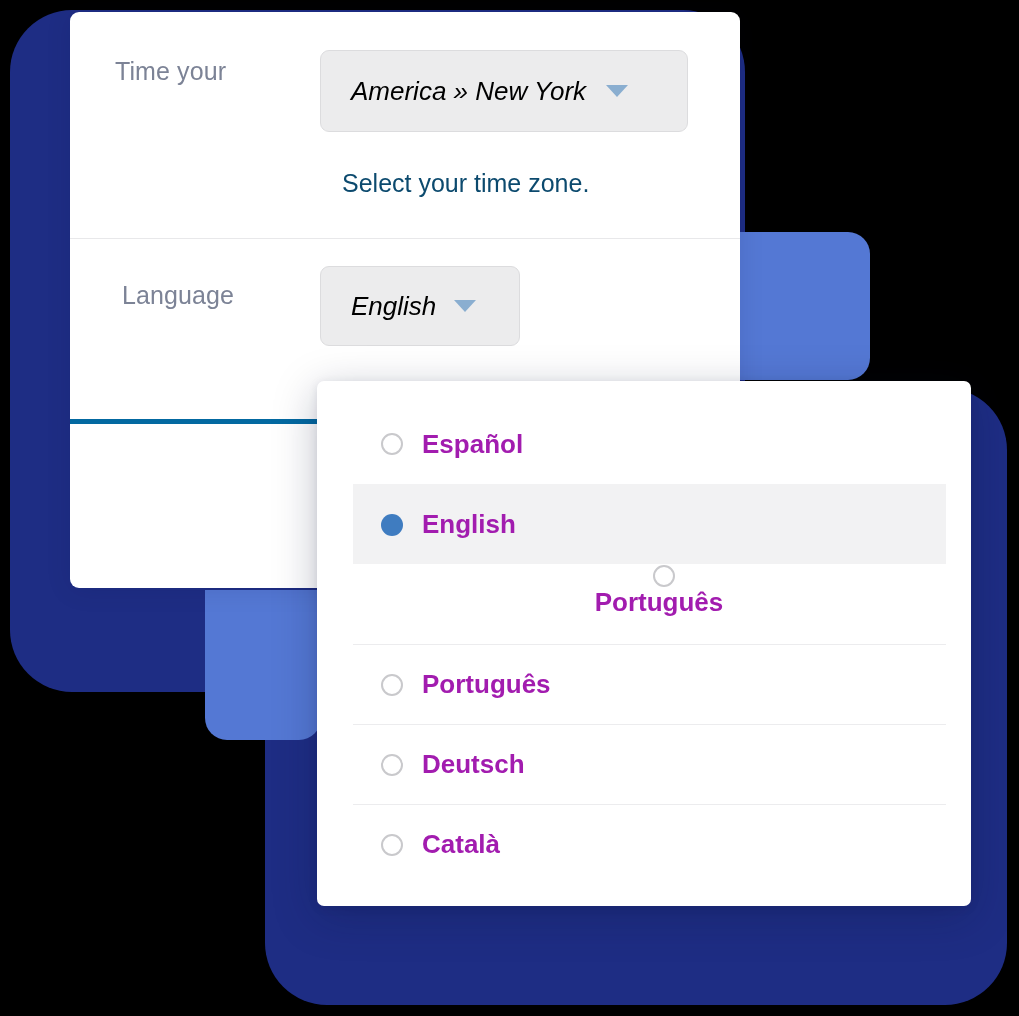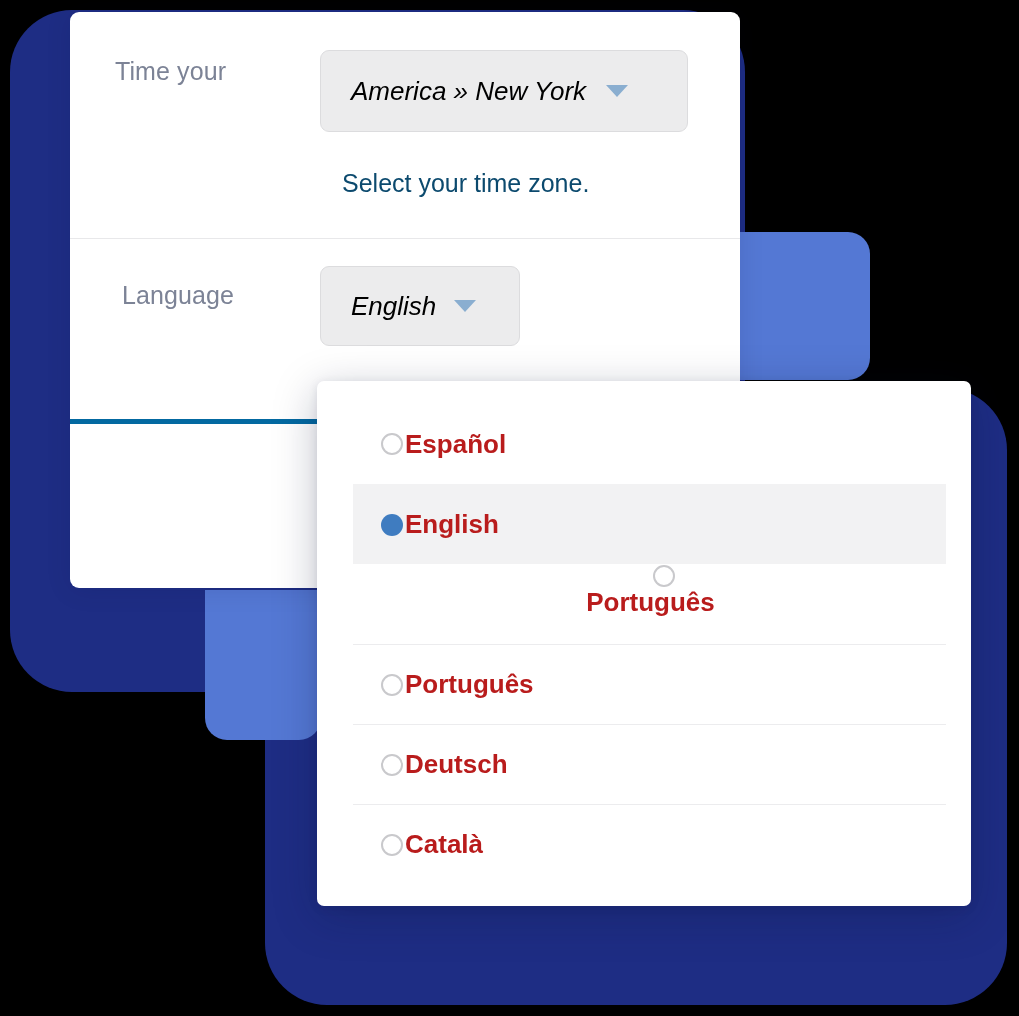--- a/index.html
+++ b/index.html
@@ -202,22 +202,22 @@
     border-radius: 50%;
     box-sizing: border-box;
     border: 2px solid #c9c9cc;
     background: transparent;
   }
   .option-row.selected .radio-icon {
     border: none;
     background: #3f7cc0;
   }
   .option-label {
-    margin-left: 2px;
-    color: #b91c1c;
+    margin-left: 19px;
+    color: #a21caf;
     font-size: 26px;
     font-weight: bold;
     white-space: nowrap;
   }
 </style>
 </head>
 <body>
 
 <div id="stage">
 

